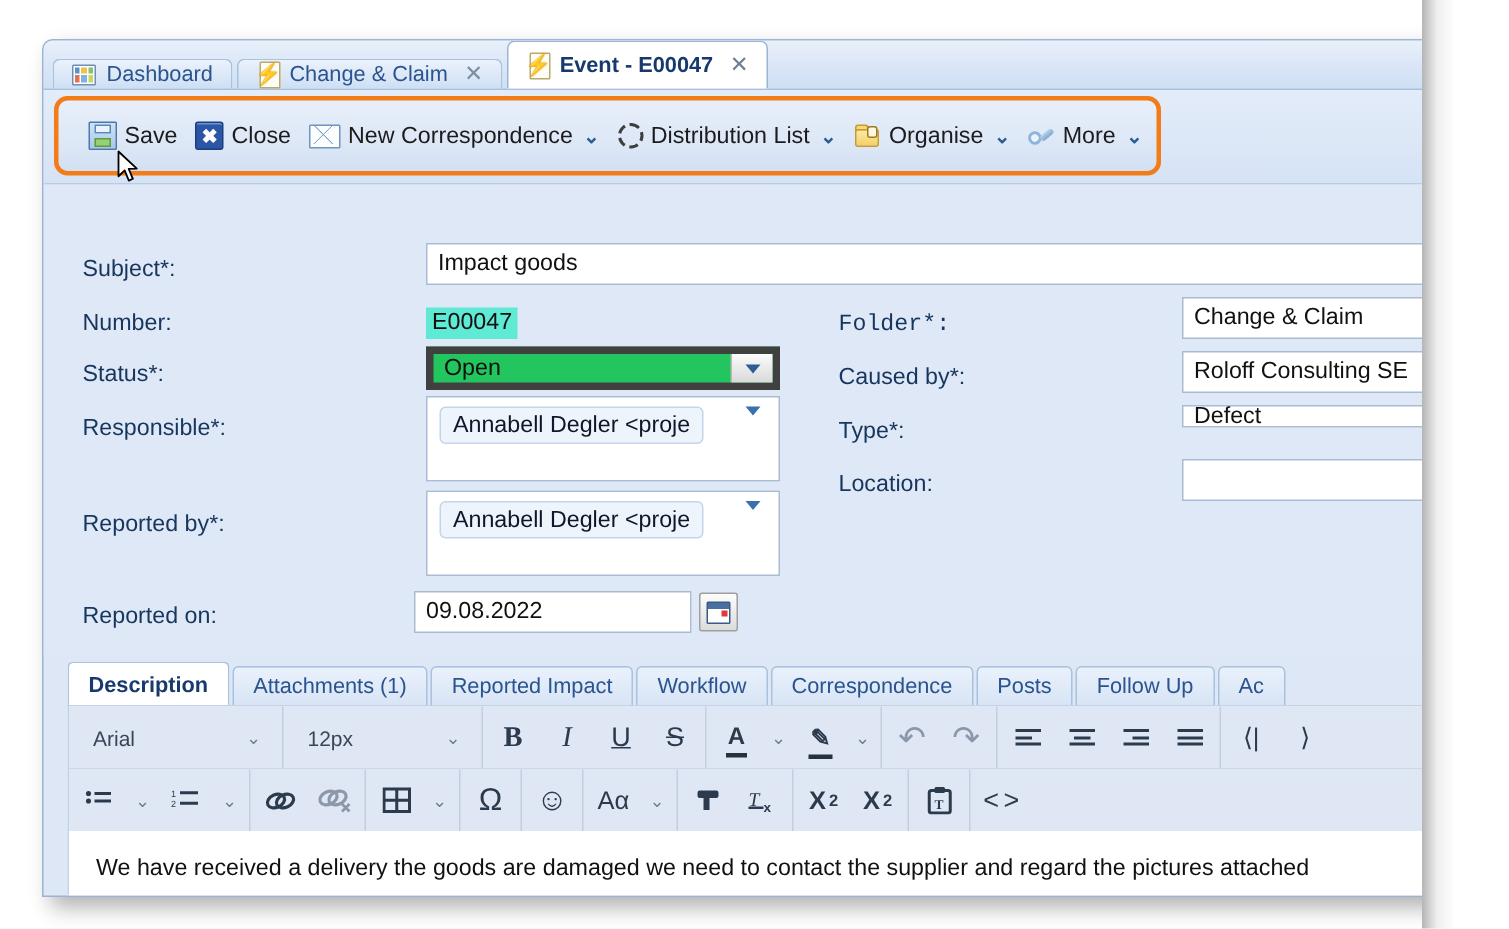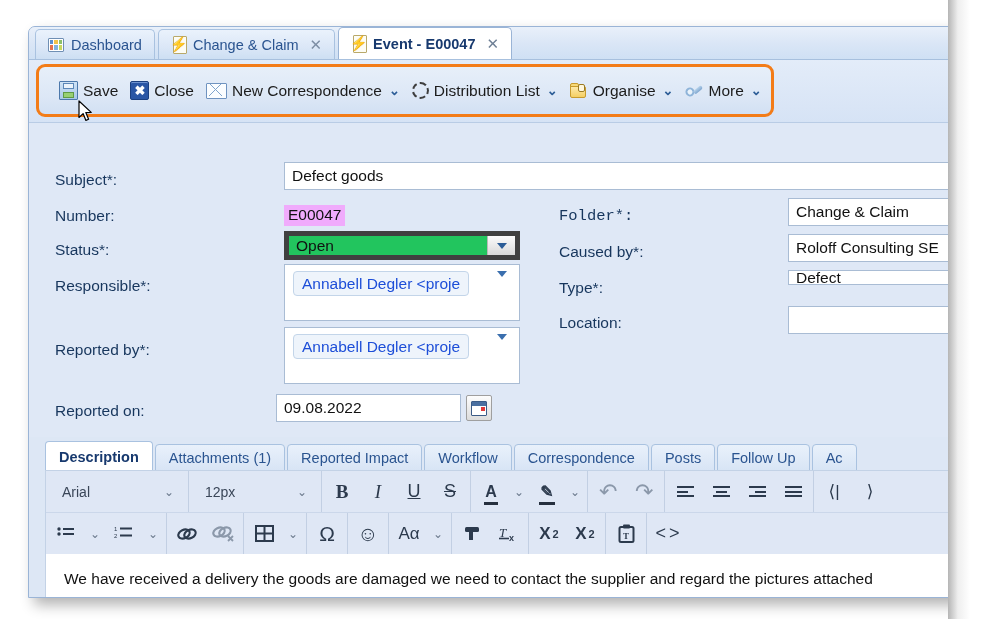--- a/index.html
+++ b/index.html
@@ -34,21 +34,21 @@
   }
 
   
   .tabstrip{
     position:absolute;left:0;top:0;width:100%;height:33px;
     background:linear-gradient(to bottom,#e9f0fa 0%,#dae6f6 52%,#cfe0f4 100%);
     border-bottom:1px solid #a7c0de;
     display:flex;align-items:flex-end;padding-left:6px;box-sizing:border-box;
   }
   .wtab{
-    height:30px;display:flex;align-items:center;gap:7px;
+    height:20px;display:flex;align-items:center;gap:7px;
     padding:0 12px;margin-right:3px;
     background:linear-gradient(to bottom,#eaf2fc 0%,#dbe7f7 60%,#cddff3 100%);
     border:1px solid #a9c2e0;border-bottom:none;
     border-top-left-radius:5px;border-top-right-radius:5px;
     color:#2a5490;font-size:14.5px;white-space:nowrap;
     box-sizing:border-box;
   }
   .wtab.active{
     background:#ffffff;
     color:#17396e;font-weight:bold;
@@ -146,21 +146,21 @@
   }
   .lbl{
     position:absolute;color:#17365d;font-size:15.5px;white-space:nowrap;
   }
   .fld{
     position:absolute;background:#ffffff;border:1px solid #a9bcd4;
     box-sizing:border-box;font-size:15.5px;color:#111;
     display:flex;align-items:center;padding-left:7px;
   }
   .hl{
-    position:absolute;background:#f0abfc;color:#111;font-size:15.5px;
+    position:absolute;background:#5eead4;color:#111;font-size:15.5px;
     padding:1px 4px 2px 4px;white-space:nowrap;
   }
   .sel{
     position:absolute;background:#22c55e;border:5px solid #404040;box-sizing:border-box;
     display:flex;align-items:center;font-size:15.5px;color:#111;padding-left:7px;
   }
   .sel .btn{
     position:absolute;right:0;top:0;bottom:0;width:27px;
     background:linear-gradient(to bottom,#fbfbfb,#d9d9d9);
     border-left:1px solid #b9b9b9;
@@ -169,21 +169,21 @@
   .chev{width:0;height:0;border-left:5.5px solid transparent;border-right:5.5px solid transparent;
     border-top:6px solid #2b5c96;}
   .chev.soft{border-top-color:#3b6fae;}
 
   .multi{
     position:absolute;background:#ffffff;border:1px solid #a9bcd4;box-sizing:border-box;
   }
   .multi .token{
     position:absolute;left:8px;top:6px;height:23px;display:flex;align-items:center;
     padding:0 8px;background:#eef4fb;border:1px solid #c3d5e9;border-radius:4px;
-    font-size:15.5px;color:#1d4ed8;max-width:180px;overflow:hidden;white-space:nowrap;
+    font-size:15.5px;color:#0f172a;max-width:180px;overflow:hidden;white-space:nowrap;
   }
   .multi .mchev{position:absolute;right:12px;top:12px;}
 
   .datebtn{
     position:absolute;width:24px;height:24px;
     background:linear-gradient(to bottom,#fdfdfd,#dcdcdc);
     border:1px solid #9f9f9f;border-radius:2px;
     display:flex;align-items:center;justify-content:center;
   }
   .cal{width:14px;height:13px;border:1px solid #3b5b86;background:#fff;position:relative;border-radius:1px;}
@@ -327,21 +327,21 @@
           <span>More</span>
           <span class="caret">⌄</span>
         </div>
       </div>
     </div>
 
     <div class="form">
 
       <span class="lbl" style="left:26px;top:48px;">Subject*:</span>
       <div class="fld" style="left:255px;top:39px;width:720px;height:28px;">
-        <span>Defect goods</span>
+        <span>Impact goods</span>
       </div>
 
       <span class="lbl" style="left:26px;top:84px;">Number:</span>
       <span class="hl" style="left:255px;top:82px;">E00047</span>
 
       <span class="lbl" style="left:26px;top:118px;">Status*:</span>
       <div class="sel" style="left:255px;top:108px;width:236px;height:29px;">
         <span>Open</span>
         <span class="btn">
             <span class="chev"></span>

